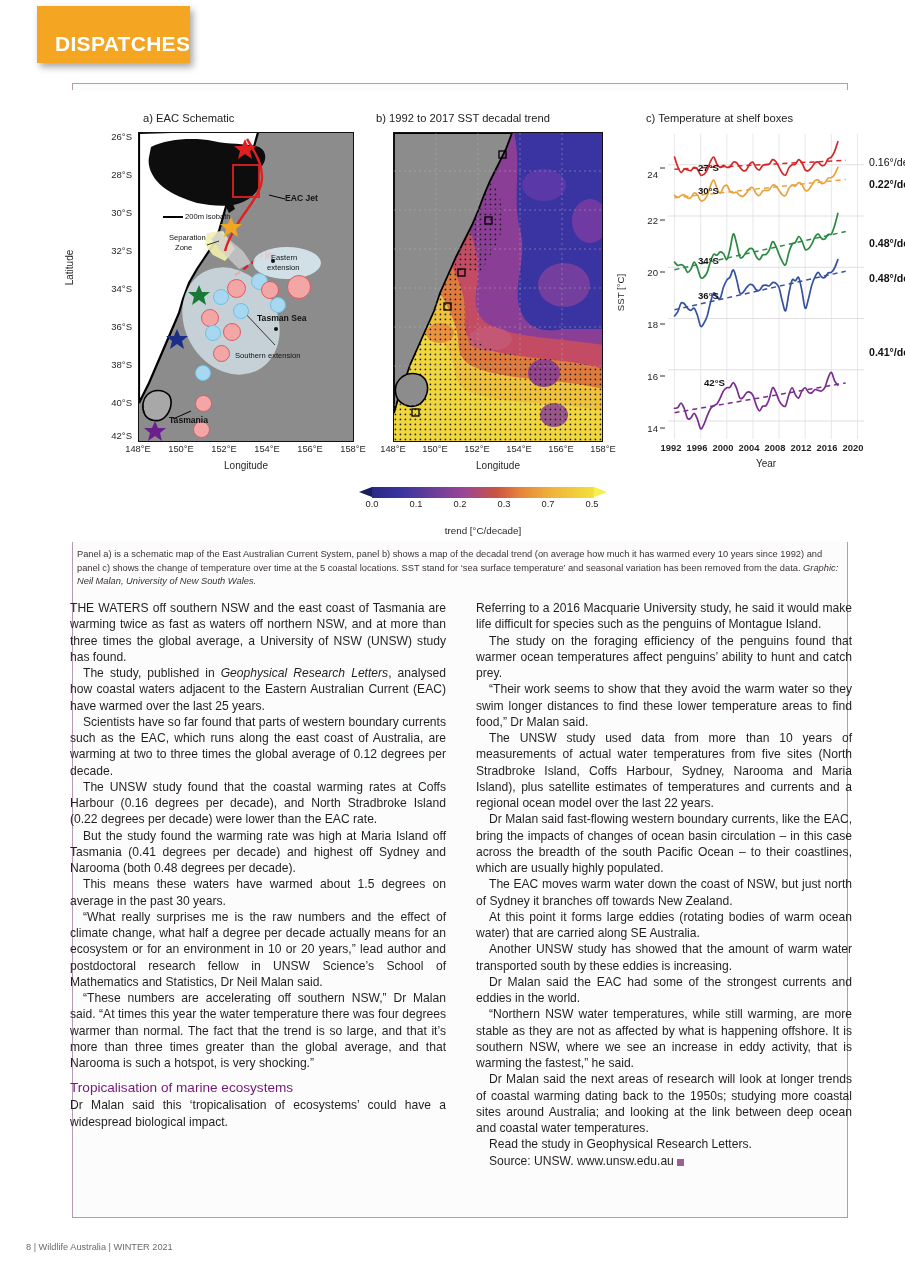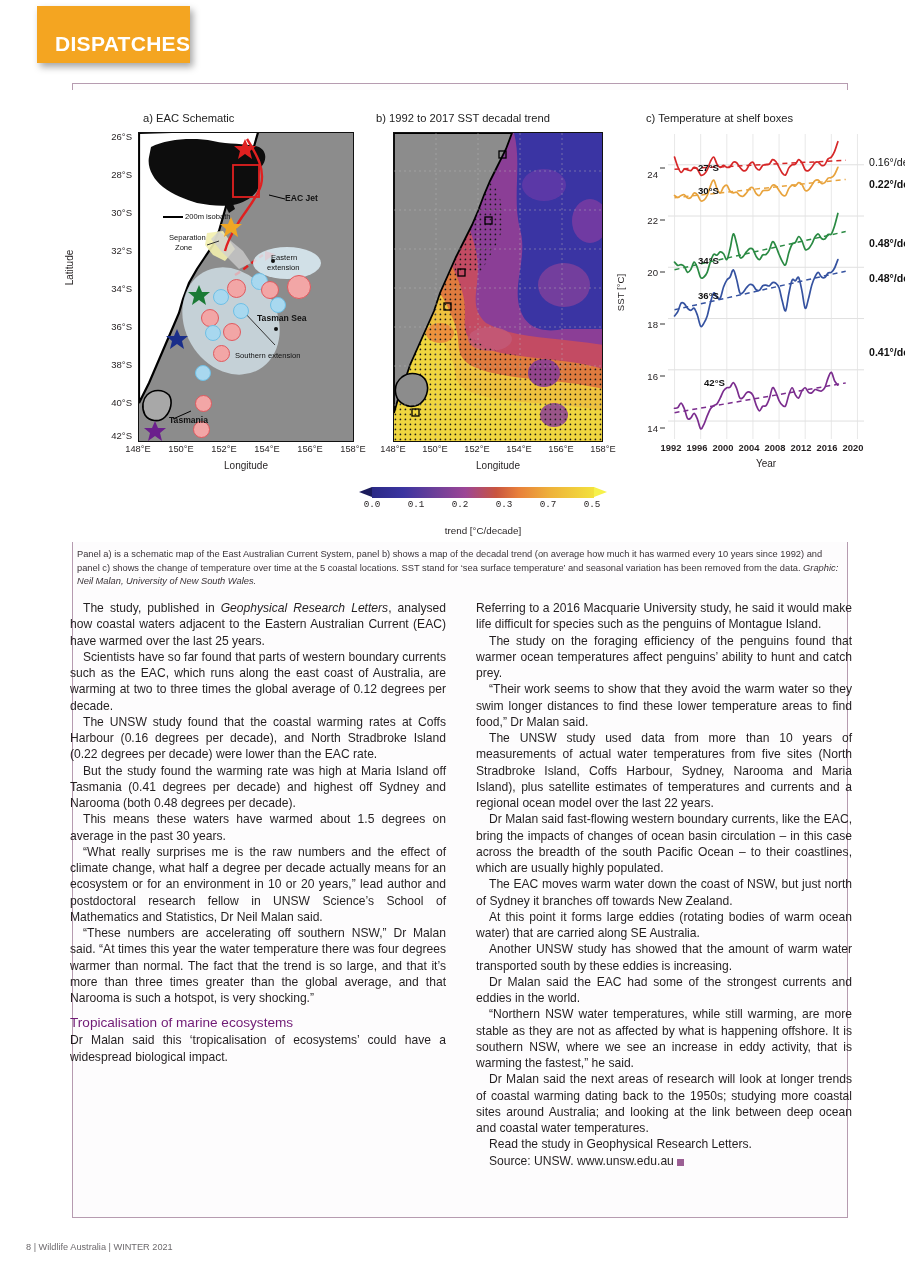--- a/index.html
+++ b/index.html
@@ -53,21 +53,21 @@
   #panelB .ptitle{position:absolute;left:10px;top:0px;}
   .mapB{position:absolute;left:27px;top:20px;width:210px;height:310px;border:1.1px solid #111;box-sizing:border-box;overflow:hidden;background:#8c8c8c;}
   .axisB-x{position:absolute;left:0px;top:332px;width:262px;height:14px;}
   .axisB-x span{position:absolute;font-size:9.3px;transform:translateX(-50%);white-space:nowrap;}
   .axlabelB{position:absolute;left:27px;top:348px;width:210px;text-align:center;font-size:10px;}
   .cbar-wrap{position:absolute;left:-8px;top:375px;width:250px;}
   .cbar{position:relative;height:11px;margin:0 14px;
         background:linear-gradient(to right,#2b2a86 0%,#3b34a0 14%,#6b3f99 28%,#9c4596 42%,#c9553f 56%,#e8803b 66%,#eeb13a 80%,#f3e13d 100%);}
   .cbar::before{content:"";position:absolute;left:-13px;top:0;width:0;height:0;border-top:5.5px solid transparent;border-bottom:5.5px solid transparent;border-right:13px solid #1c1c5c;}
   .cbar::after{content:"";position:absolute;right:-13px;top:0;width:0;height:0;border-top:5.5px solid transparent;border-bottom:5.5px solid transparent;border-left:13px solid #f6f14a;}
-  .cbar-ticks{position:relative;height:14px;margin:1px 14px 12px;font-family:Liberation Mono, monospace;}
+  .cbar-ticks{position:relative;height:14px;margin:1px 14px 12px;}
   .cbar-ticks span{position:absolute;font-size:9.3px;transform:translateX(-50%);}
   .cbar-label{text-align:center;font-size:9.8px;margin-top:12px;}
 
   
   #panelC{left:580px;top:22px;width:300px;height:380px;}
   #panelC .ptitle{position:absolute;left:20px;top:0px;}
   .plotC{position:absolute;left:42px;top:22px;width:196px;height:305px;}
   .axisC-y{position:absolute;left:0px;top:22px;width:40px;height:305px;}
   .axisC-y span{position:absolute;right:8px;font-size:9.6px;transform:translateY(-50%);}
   .axisC-y i{position:absolute;right:1px;width:5px;height:1px;background:#333;transform:translateY(-50%);}
@@ -400,20 +400,21 @@
 </div>
 
 <div class="fig-caption">
   <span>Panel a) is a schematic map of the East Australian Current System, panel b) shows a map of the decadal trend (on average how much it has warmed every 10 years since 1992) and panel c) shows the change of temperature over time at the 5 coastal locations. SST stand for ‘sea surface temperature’ and seasonal variation has been removed from the data. </span><i>Graphic: Neil Malan, University of New South Wales.</i>
 </div>
 
 <div class="article">
 
   <div class="col left">
 
+    <p class="body first">THE WATERS off southern NSW and the east coast of Tasmania are warming twice as fast as waters off northern NSW, and at more than three times the global average, a University of NSW (UNSW) study has found.</p>
     <p class="body">The study, published in <i>Geophysical Research Letters</i>, analysed how coastal waters adjacent to the Eastern Australian Current (EAC) have warmed over the last 25 years.</p>
     <p class="body">Scientists have so far found that parts of western boundary currents such as the EAC, which runs along the east coast of Australia, are warming at two to three times the global average of 0.12 degrees per decade.</p>
     <p class="body">The UNSW study found that the coastal warming rates at Coffs Harbour (0.16 degrees per decade), and North Stradbroke Island (0.22 degrees per decade) were lower than the EAC rate.</p>
     <p class="body">But the study found the warming rate was high at Maria Island off Tasmania (0.41 degrees per decade) and highest off Sydney and Narooma (both 0.48 degrees per decade).</p>
     <p class="body">This means these waters have warmed about 1.5 degrees on average in the past 30 years.</p>
     <p class="body">“What really surprises me is the raw numbers and the effect of climate change, what half a degree per decade actually means for an ecosystem or for an environment in 10 or 20 years,” lead author and postdoctoral research fellow in UNSW Science’s School of Mathematics and Statistics, Dr Neil Malan said.</p>
     <p class="body">“These numbers are accelerating off southern NSW,” Dr Malan said. “At times this year the water temperature there was four degrees warmer than normal. The fact that the trend is so large, and that it’s more than three times greater than the global average, and that Narooma is such a hotspot, is very shocking.”</p>
 
     <h2 class="subhead">Tropicalisation of marine ecosystems</h2>
     <p class="body first">Dr Malan said this ‘tropicalisation of ecosystems’ could have a widespread biological impact.</p>

